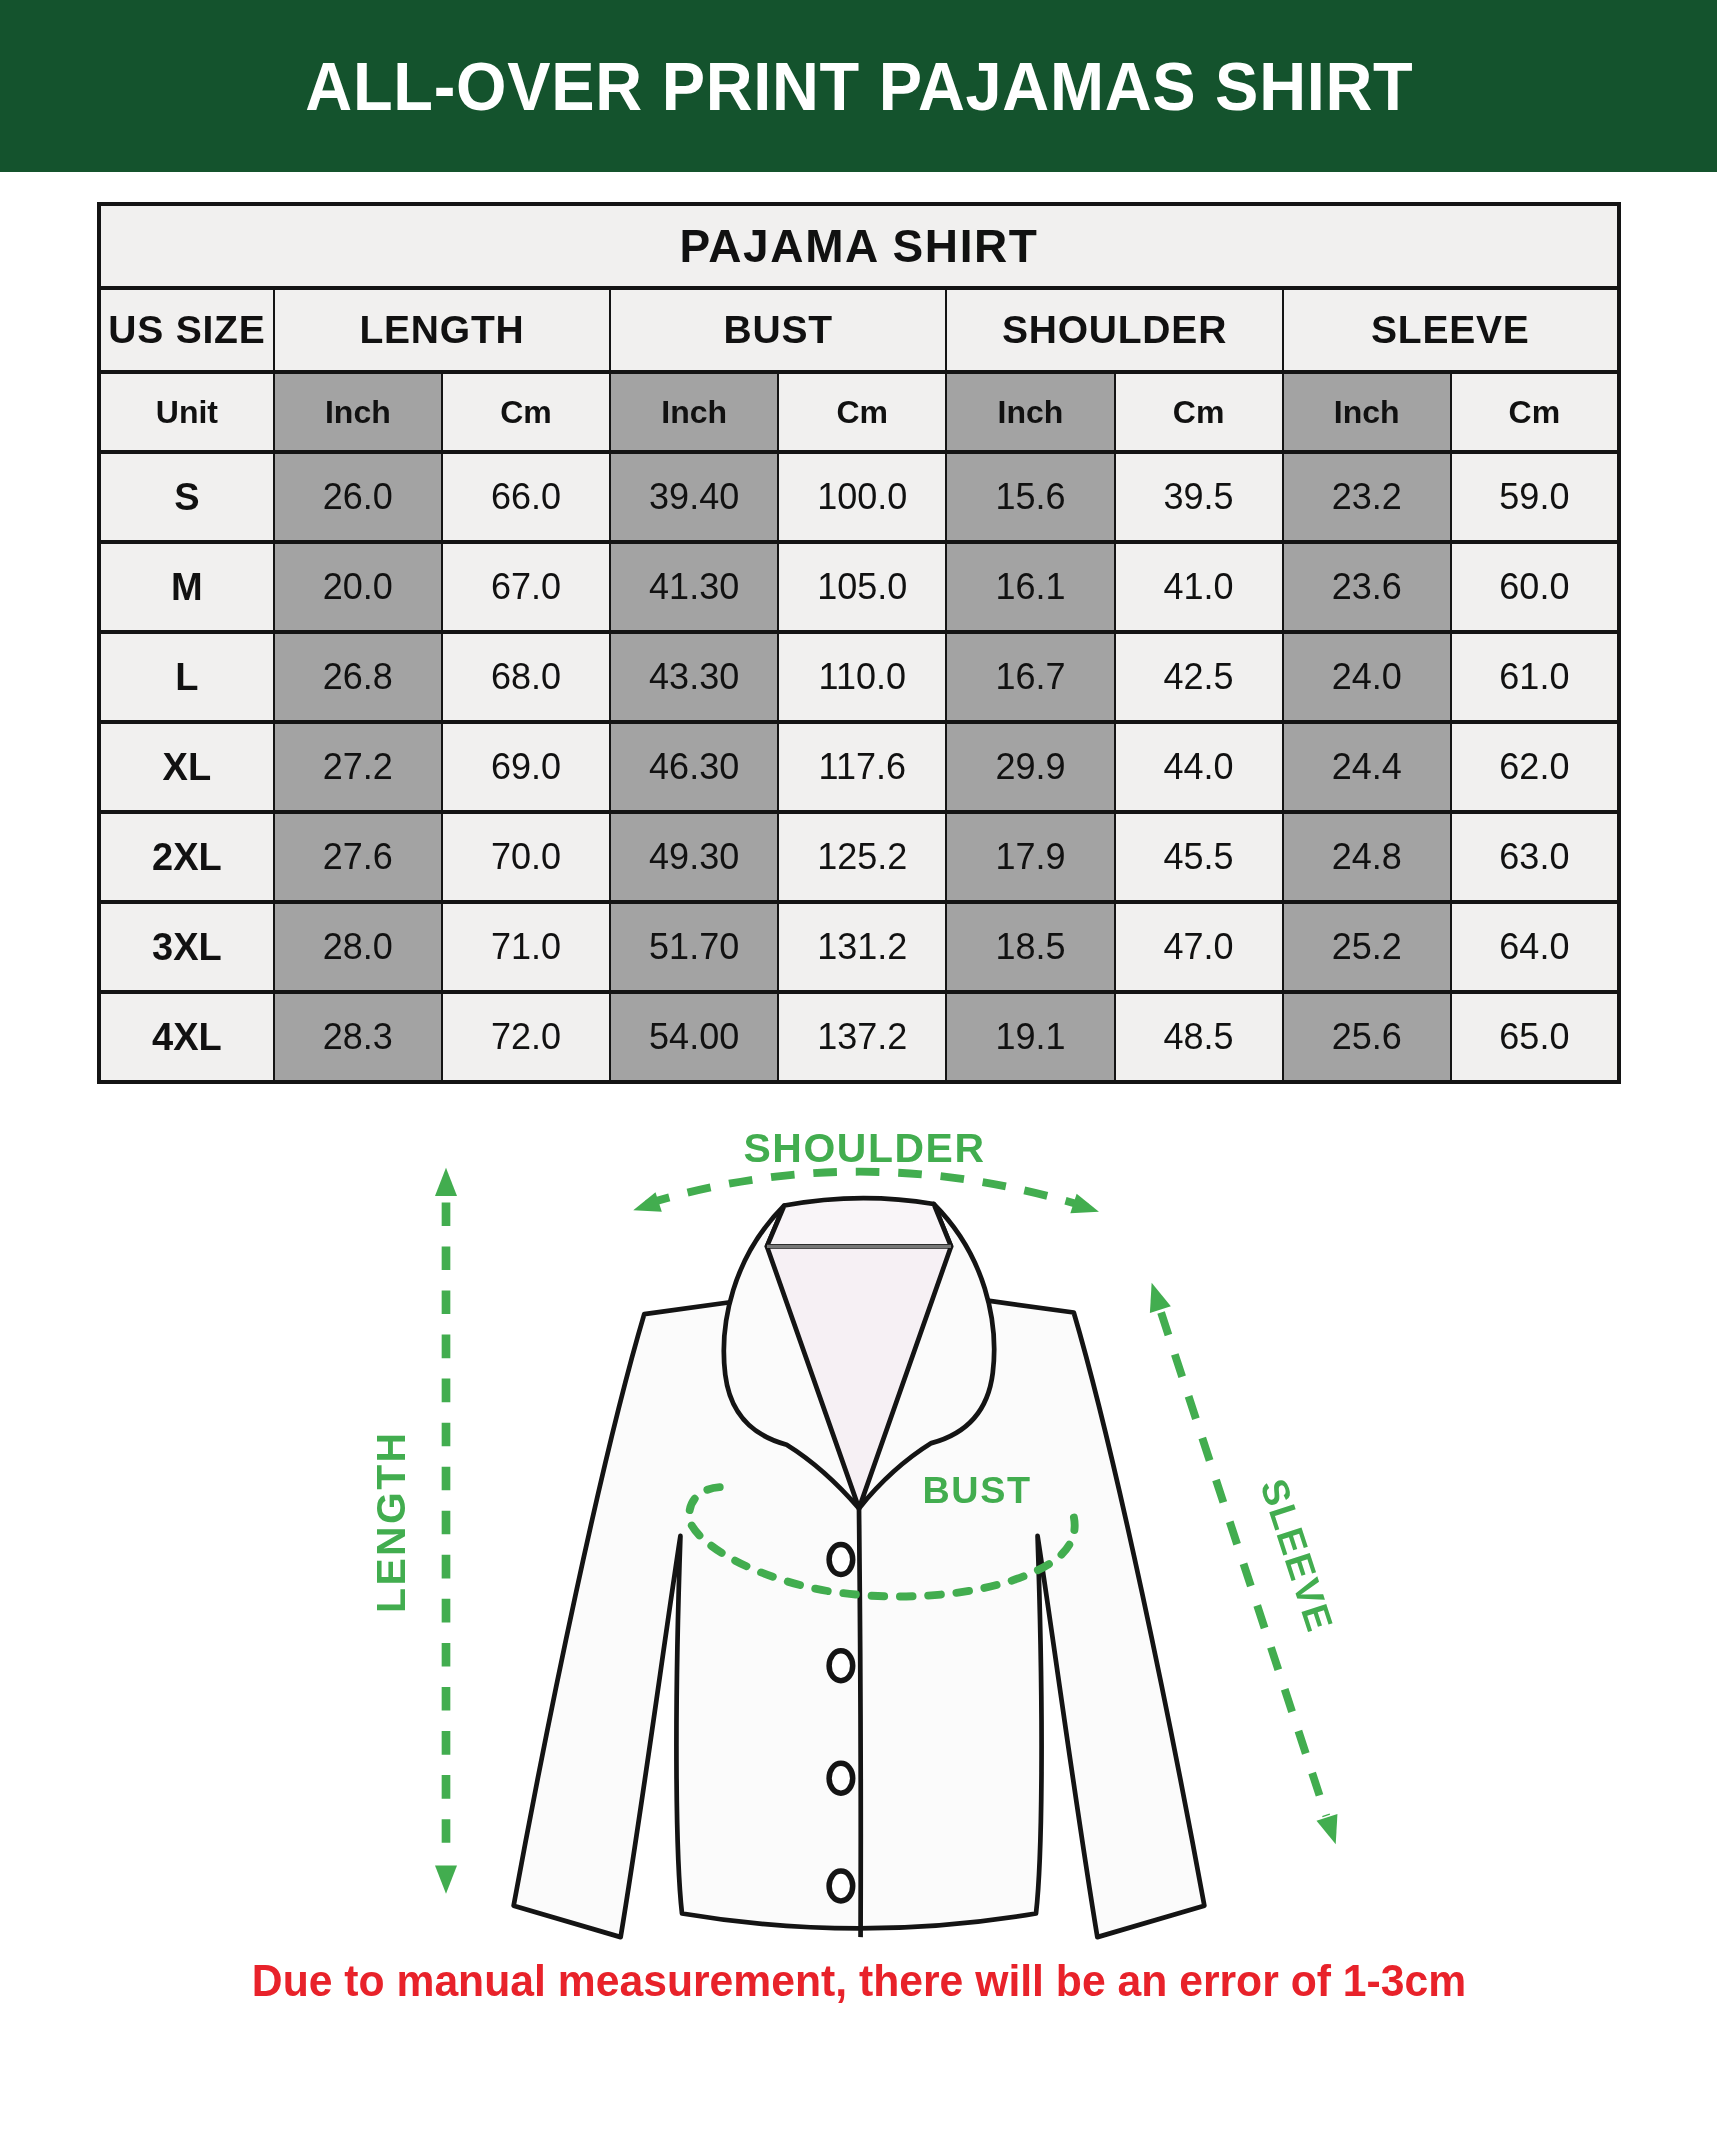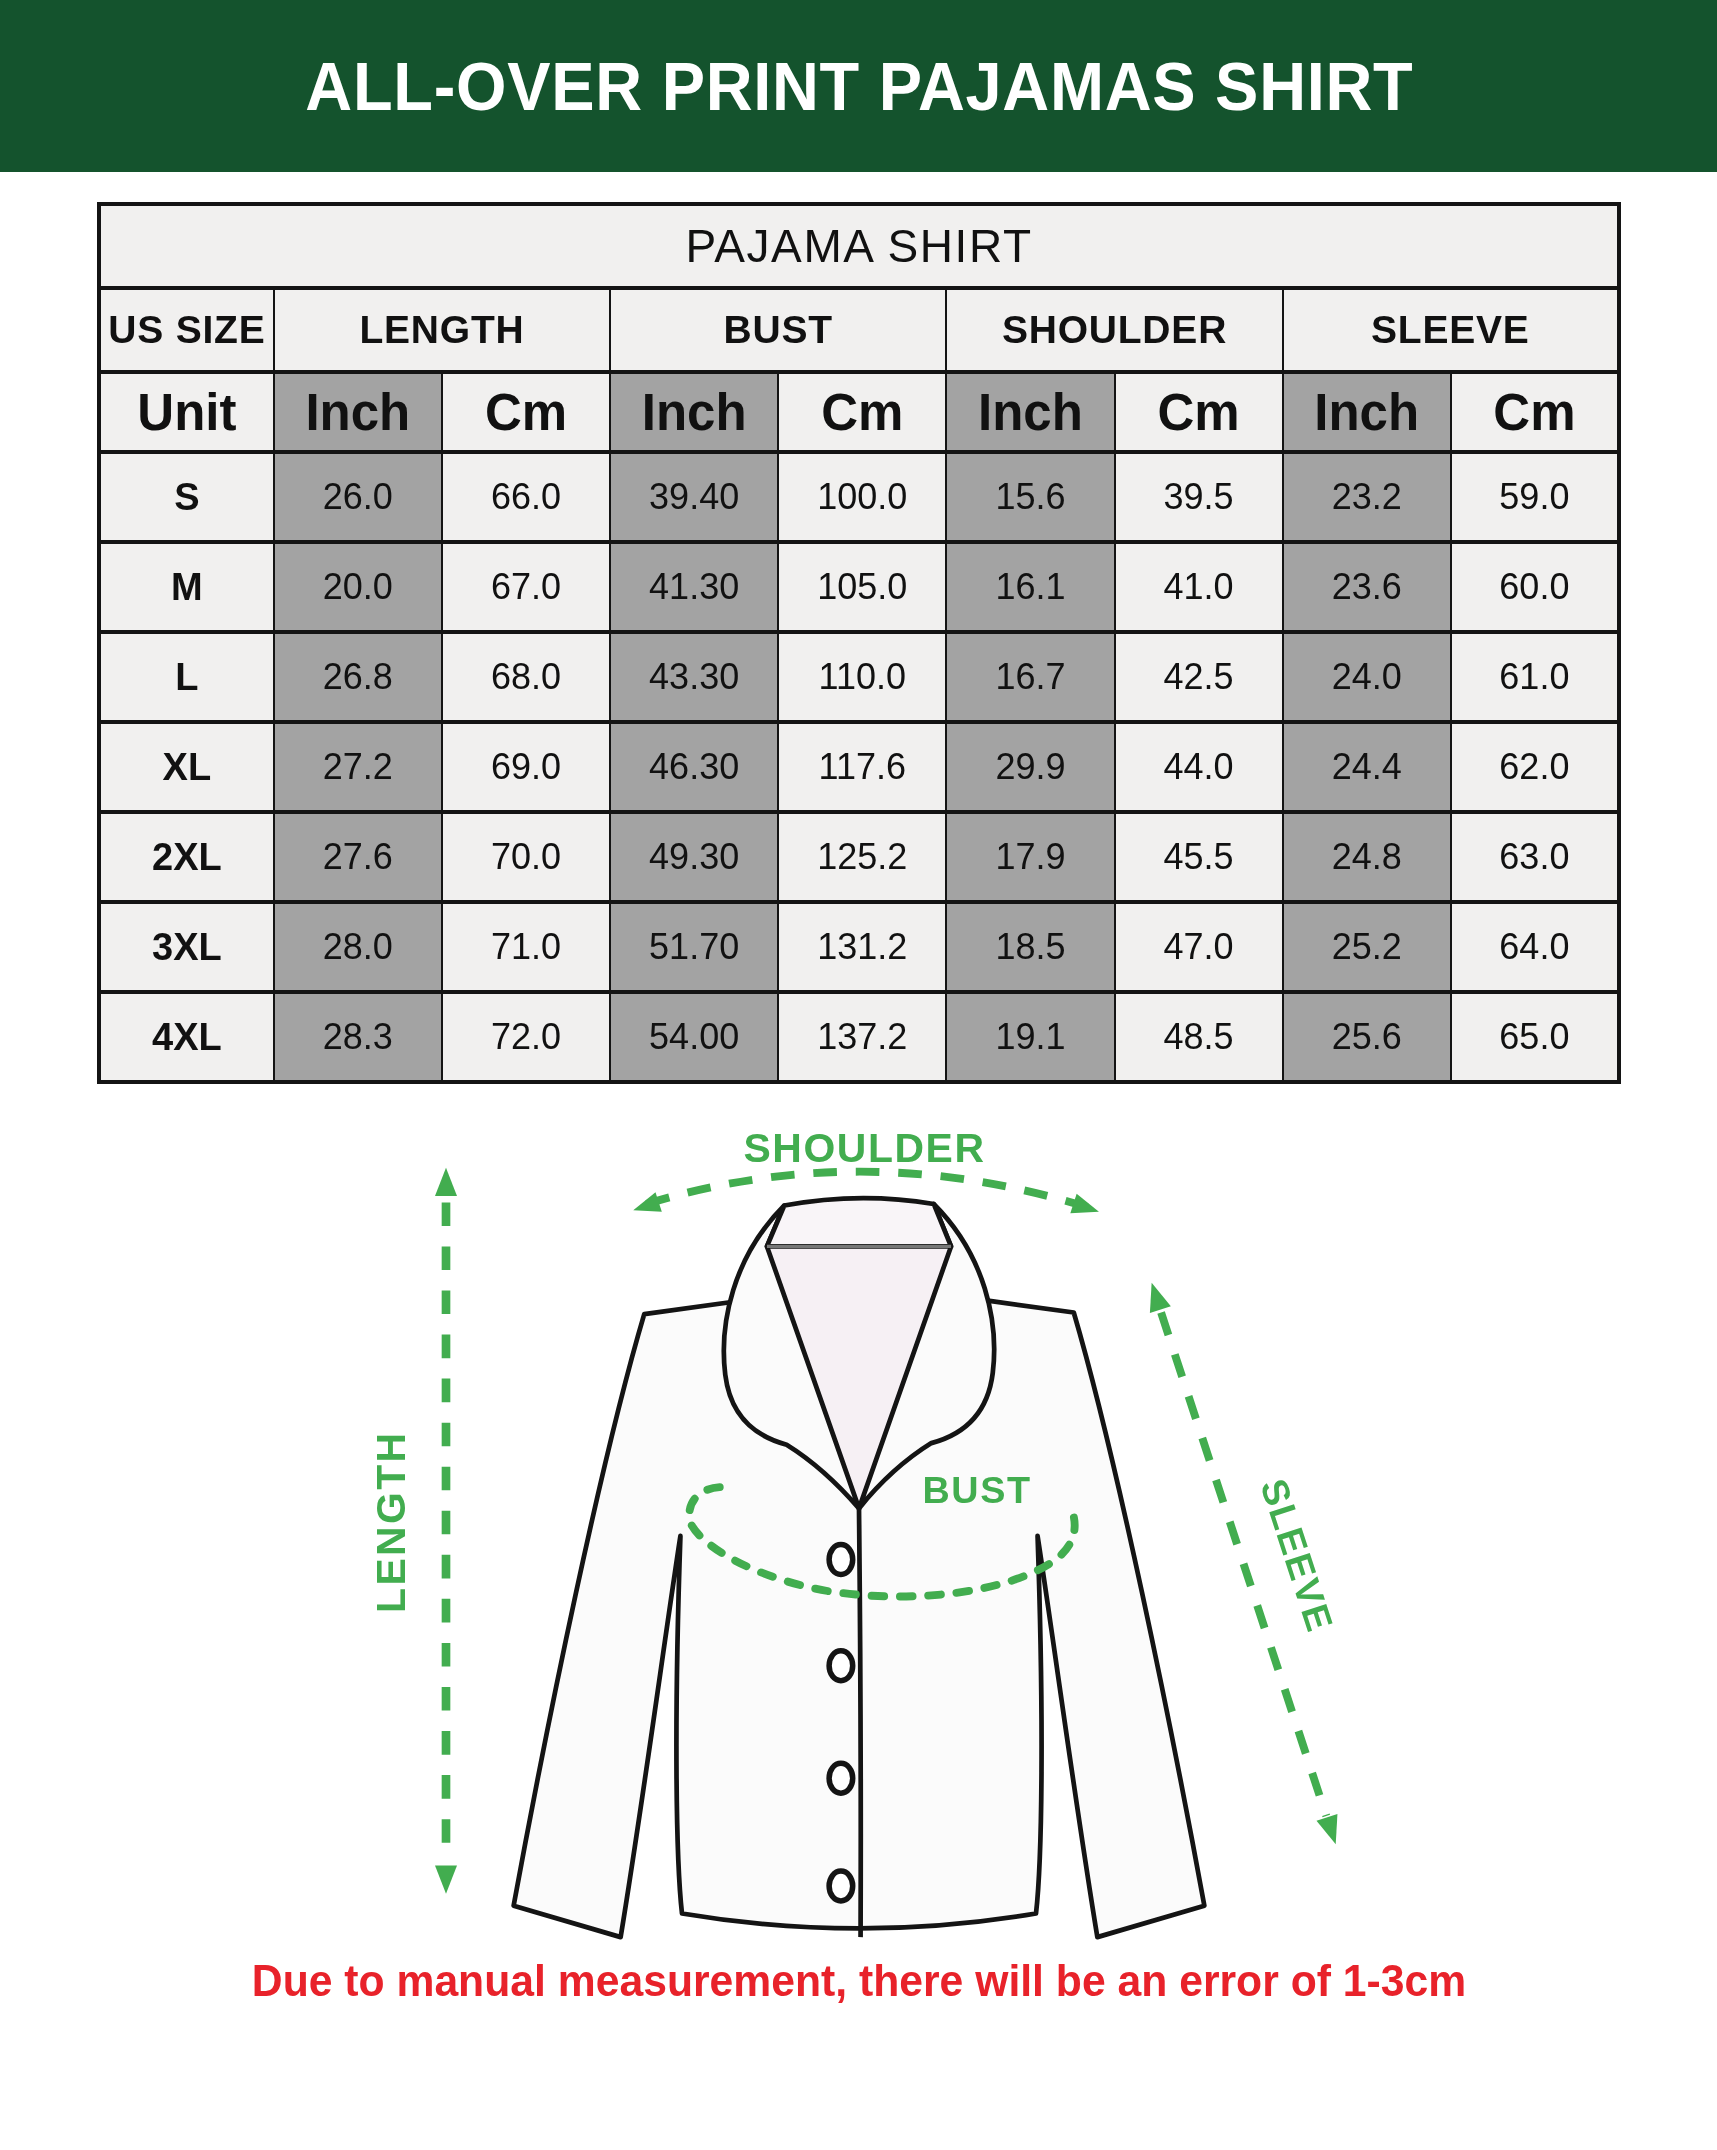--- a/index.html
+++ b/index.html
@@ -22,23 +22,23 @@
     width:100%;border-collapse:collapse;table-layout:fixed;
     border:4.7px solid #141414;background:#ffffff;
   }
   table.size-chart td{
     border-left:2.4px solid #141414;border-right:2.4px solid #141414;
     border-top:4.7px solid #141414;border-bottom:4.7px solid #141414;
     text-align:center;vertical-align:middle;padding:0;
   }
   td.gray{background:#f1f0ef;}
   td.white{background:#a3a3a3;}
-  tr.title-row td{height:80px;font-size:46px;font-weight:normal;letter-spacing:1.6px;}
+  tr.title-row td{height:80px;font-size:46px;font-weight:bold;letter-spacing:1.6px;}
   tr.group-row td{height:80px;font-size:39px;font-weight:bold;letter-spacing:0.8px;}
-  tr.unit-row td{height:76px;font-size:51px;font-weight:bold;}
+  tr.unit-row td{height:76px;font-size:32px;font-weight:bold;}
   tr.data-row td{height:86px;font-size:36px;}
   tr.data-row td.size-cell{font-weight:bold;font-size:38px;}
   
   .diagram{margin-top:35px;}
   .diagram svg{display:block;margin:0 auto;}
   .diagram text{
     font-family:"Liberation Sans", sans-serif;font-weight:bold;fill:#42ad4f;
   }
   
   .note{

